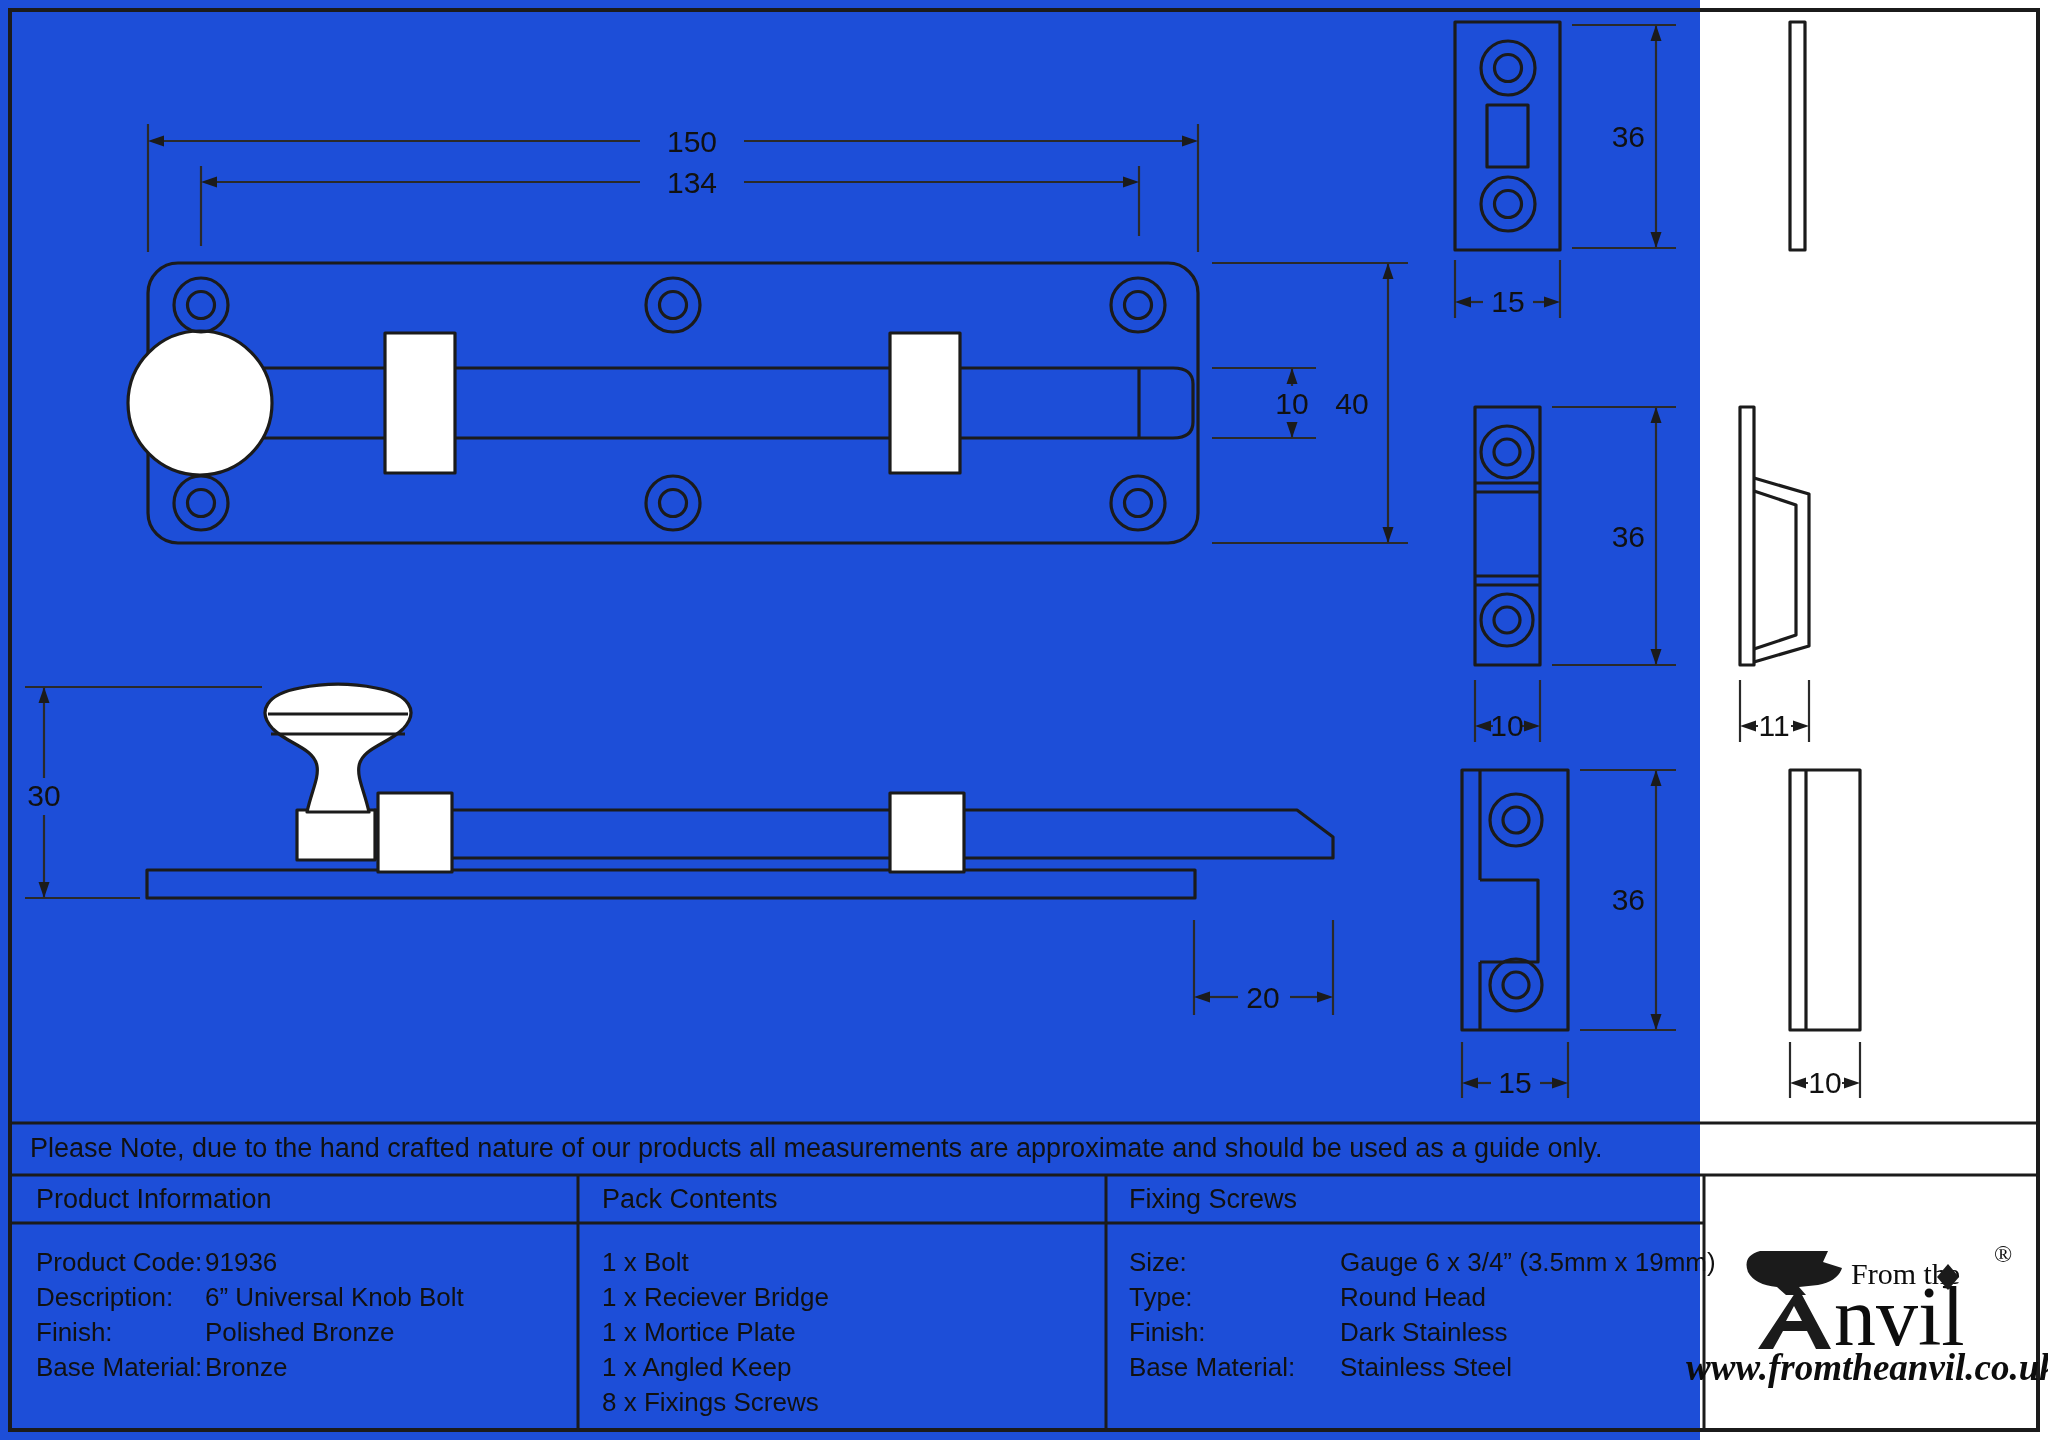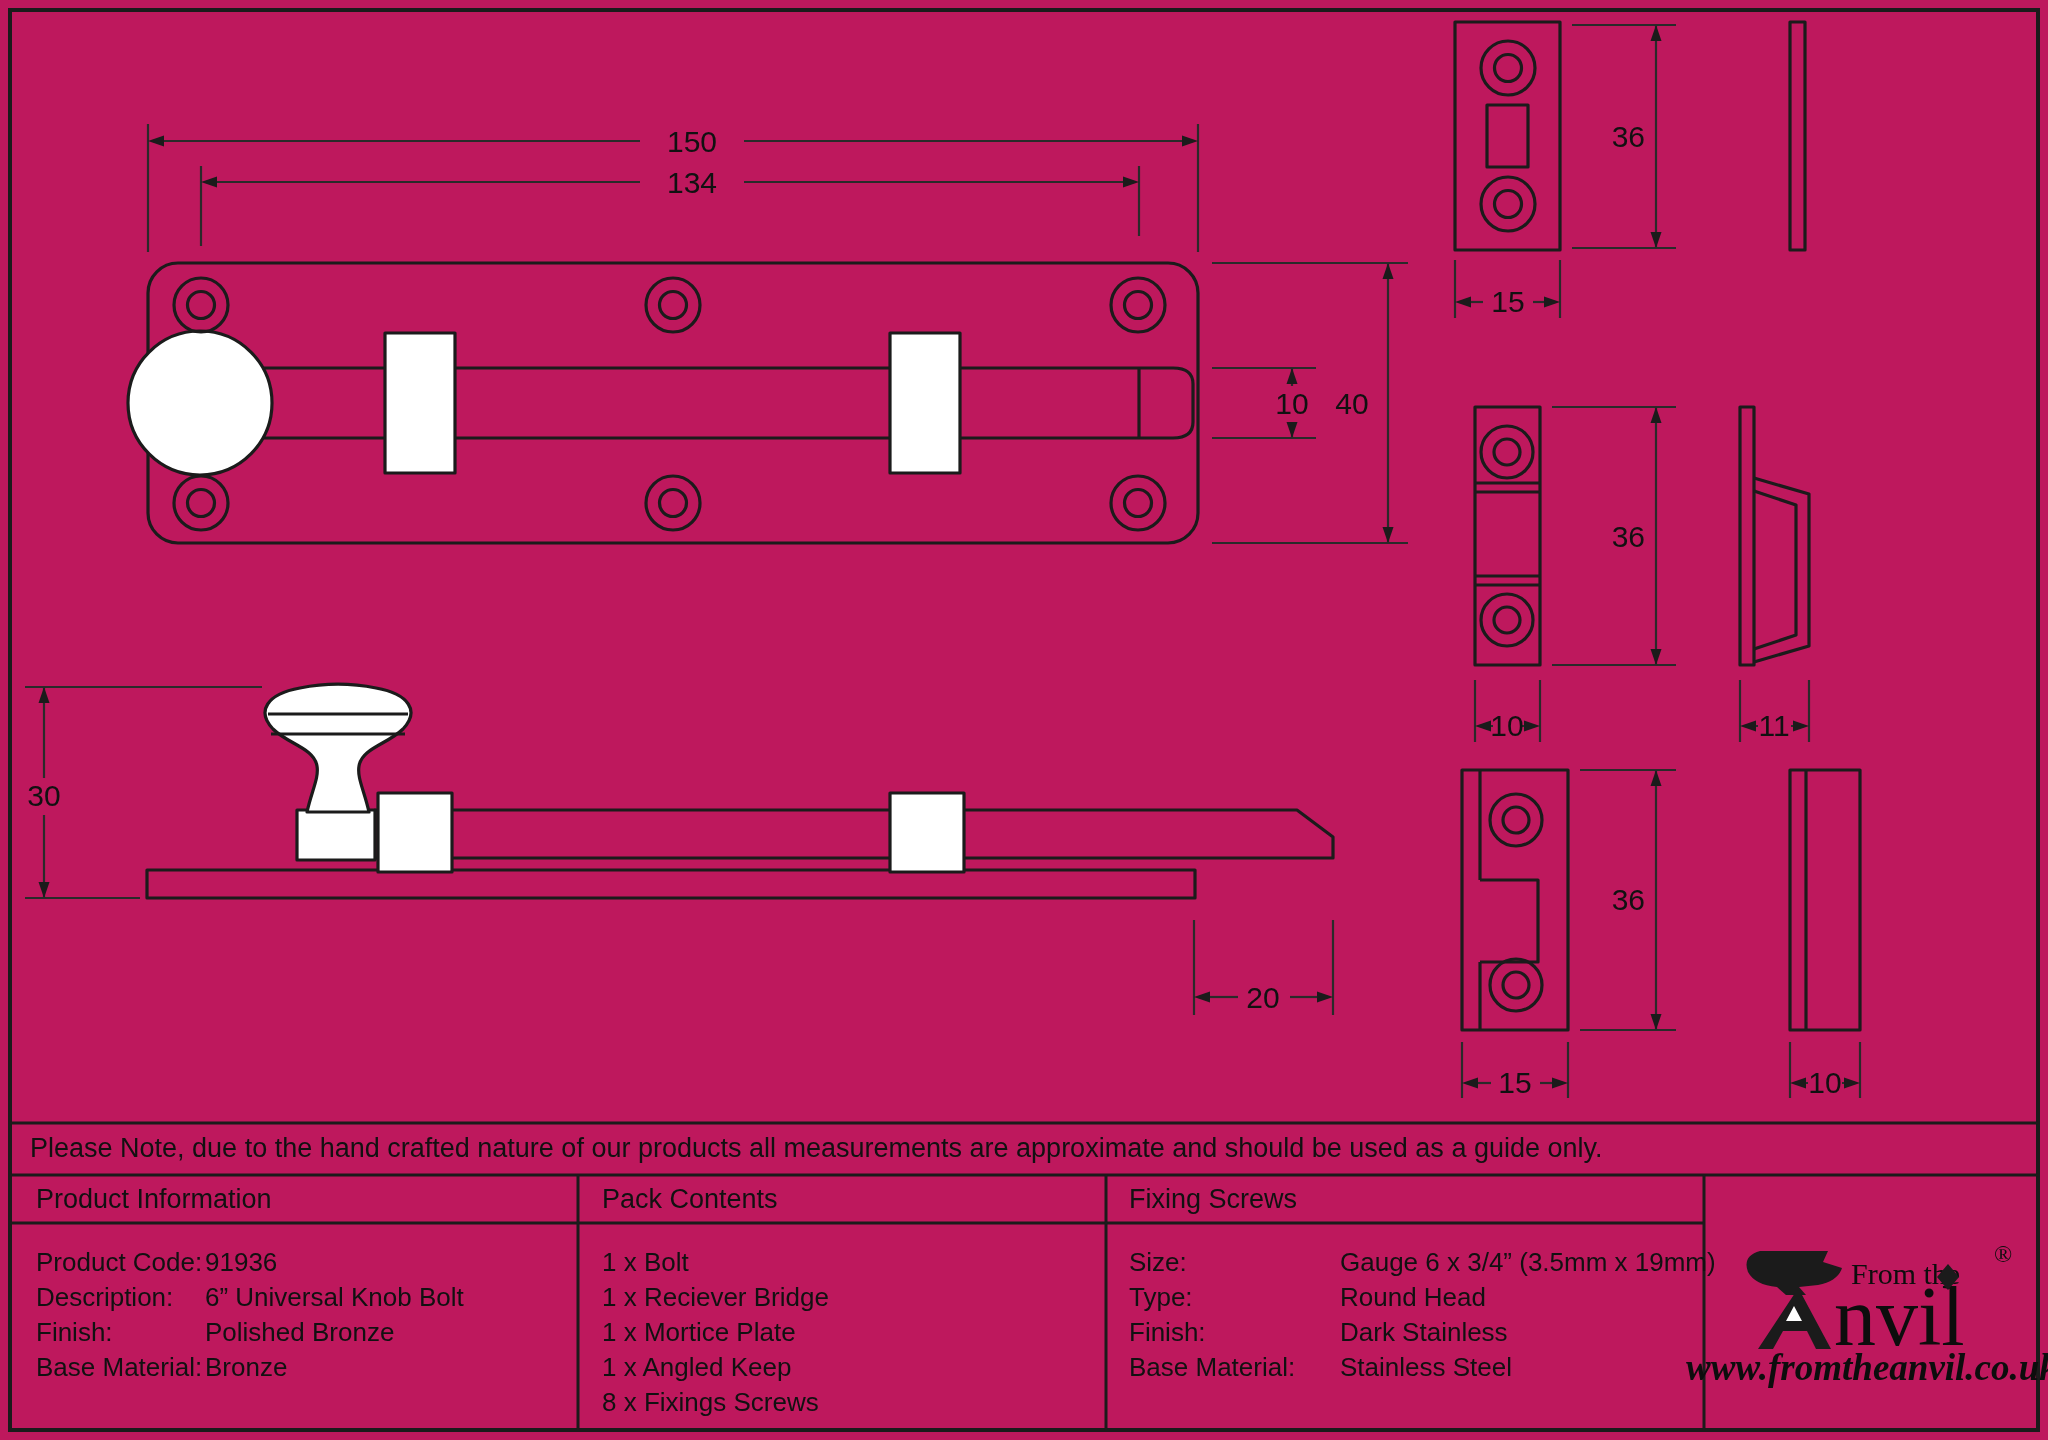--- a/index.html
+++ b/index.html
@@ -1,17 +1,17 @@
 <!DOCTYPE html>
 <html><head>
 <meta charset="utf-8">
 <style>
   html,body{margin:0;padding:0;background:#fff;}
   body{font-family:"Liberation Sans",sans-serif;}
-  .sheet{width:2048px;height:1440px;position:relative;background:#be185d;}
+  .sheet{width:1700px;height:1440px;position:relative;background:#1d4ed8;}
   svg{display:block;}
   .part{fill:none;stroke:#1b1b1b;stroke-width:3.2;stroke-linejoin:round;}
   .partw{fill:#ffffff;stroke:#1b1b1b;stroke-width:3.2;stroke-linejoin:round;}
   .dim{fill:none;stroke:#2a2a2a;stroke-width:2.2;}
   .arr{fill:#1b1b1b;stroke:none;}
   .dimtxt{font-family:"Liberation Sans",sans-serif;font-size:30px;fill:#111;}
   .tbl{font-family:"Liberation Sans",sans-serif;font-size:26px;fill:#111;}
   .hdr{font-family:"Liberation Sans",sans-serif;font-size:27px;fill:#111;}
   .note{font-family:"Liberation Sans",sans-serif;font-size:27px;fill:#111;}
   .border{fill:none;stroke:#1b1b1b;stroke-width:4;}

